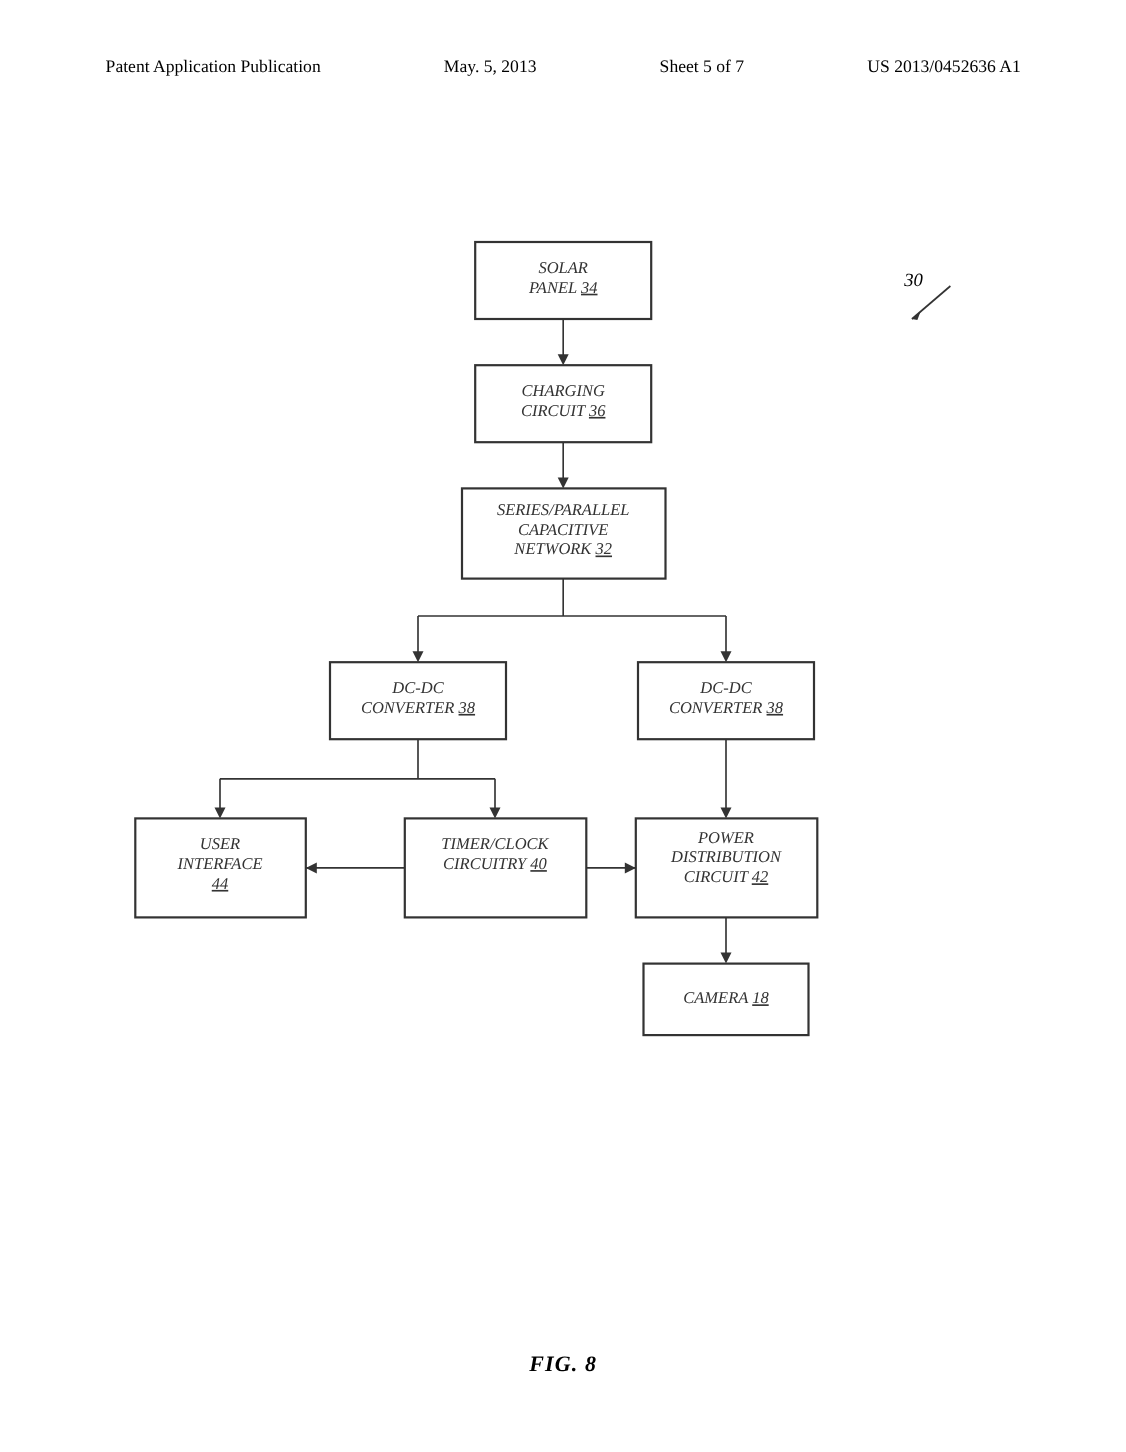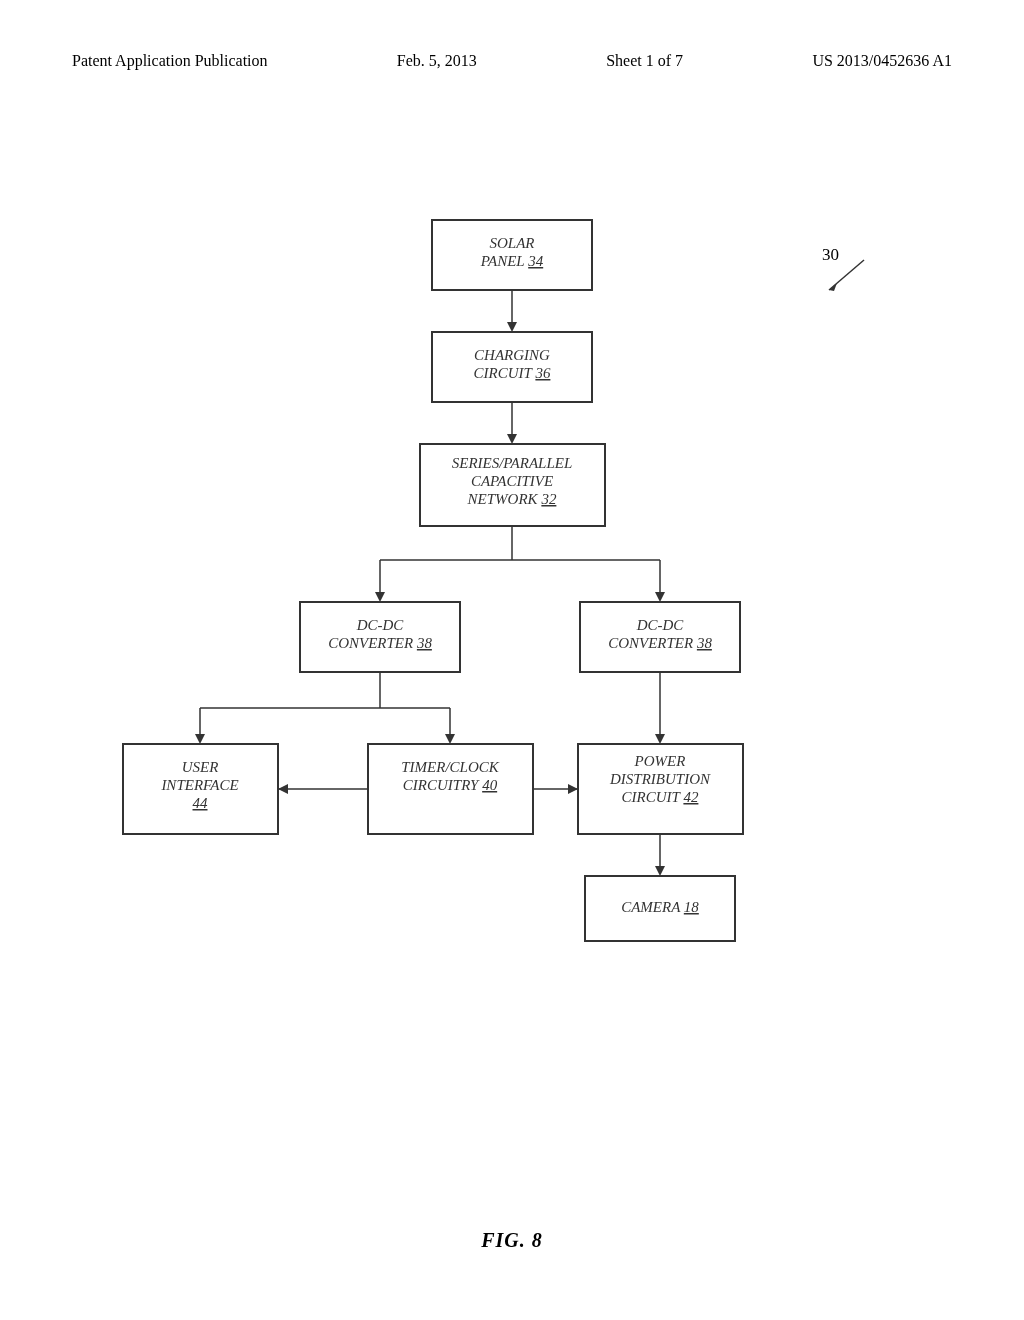--- a/index.html
+++ b/index.html
@@ -14,34 +14,34 @@
 
     
     .header {
       position: absolute;
       top: 52px;
       left: 0;
       right: 0;
       display: flex;
       justify-content: space-between;
       align-items: baseline;
-      padding: 0 72px;
+      padding: 0 96px;
     }
   </style>
 </head>
 <body>
 
 <div class="header">
   <span>Patent Application Publication</span>
-  <span>Feb. 5, 2013</span>
-  <span>Sheet 1 of 7</span>
+  <span>May. 5, 2013</span>
+  <span>Sheet 5 of 7</span>
   <span>US 2013/0452636 A1</span>
 </div>
 
-<div style="position:absolute; top:245px; right:185px; font-size:17px; ">
+<div style="position:absolute; top:245px; right:185px; font-size:17px; font-style:italic;">
   <span>30</span>
 </div>
 
 <svg style="position:absolute; top:255px; right:150px; width:55px; height:40px;">
   <line x1="45" y1="5" x2="10" y2="35" stroke="#333" stroke-width="1.5"></line>
   <polygon points="10,35 18,28 15,36" fill="#333"></polygon>
 </svg>
 
 <svg style="position:absolute; top:160px; left:0; width:1024px; height:1000px;">
 

